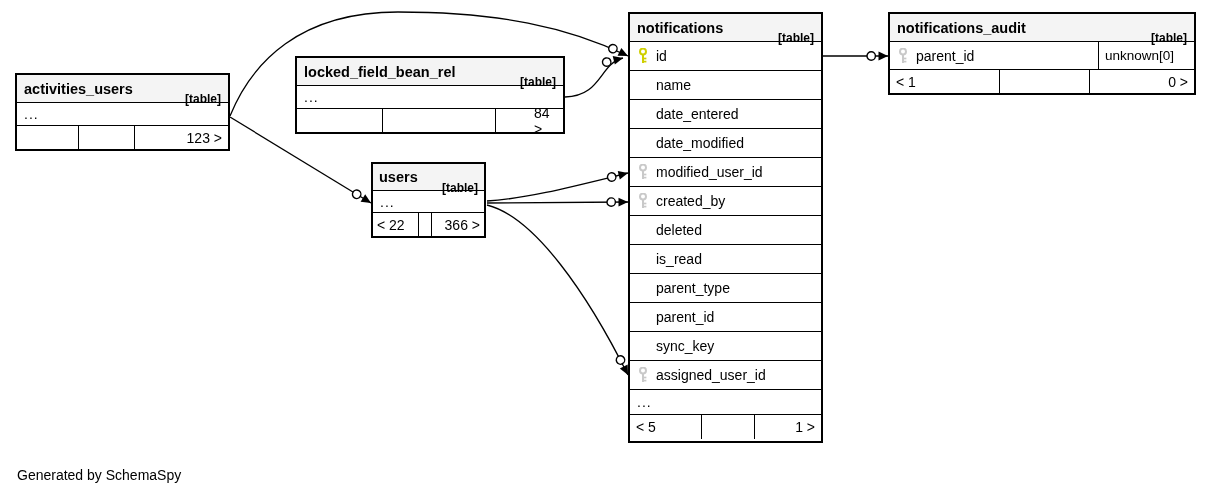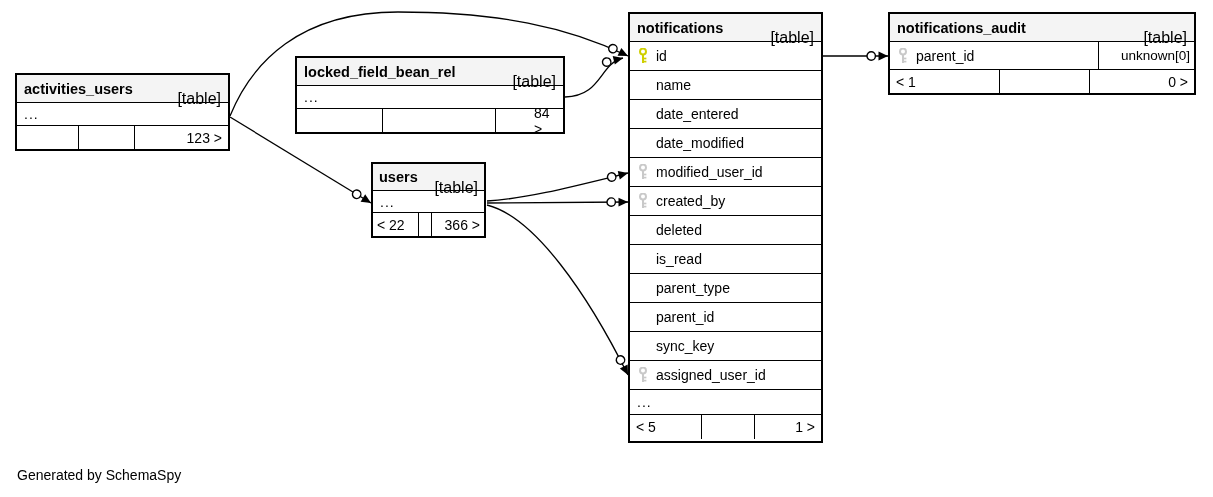--- a/index.html
+++ b/index.html
@@ -10,30 +10,30 @@
   }
   .wires{position:absolute;left:0;top:0;}
   .wires path, .wires line{stroke:#000;stroke-width:1.3;fill:none;}
 
   .tbl{position:absolute;border:2px solid #000;background:#fff;box-sizing:border-box;}
   .hdr{
     display:flex;justify-content:space-between;align-items:center;
     background:#f4f4f4;border-bottom:1px solid #000;
     padding:0 7px;font-weight:bold;font-size:14.5px;box-sizing:border-box;
   }
-  .hdr .tag{font-weight:normal;font-size:16px;margin-left:10px;margin-top:21px;}
+  .hdr .tag{font-weight:bold;font-size:12px;margin-left:10px;margin-top:21px;}
   .row{display:flex;align-items:center;border-bottom:1px solid #000;font-size:14px;box-sizing:border-box;background:#fff;}
   .row:last-child{border-bottom:none;}
   .keyspot{width:26px;min-width:26px;display:flex;justify-content:center;align-items:center;}
   .ell{padding-left:7px;letter-spacing:1px;}
   .ftr{display:flex;font-size:14px;box-sizing:border-box;}
   .fc{border-right:1px solid #000;display:flex;align-items:center;padding:0 6px;box-sizing:border-box;}
   .fc.last{border-right:none;}
   .fc.num-right{justify-content:flex-end;}
-  .typecell{border-left:1px solid #000;height:100%;display:flex;align-items:center;justify-content:flex-end;padding:0 4px;box-sizing:border-box;font-size:13.5px;}
+  .typecell{border-left:1px solid #000;height:100%;display:flex;align-items:center;justify-content:flex-end;padding:0 20px;box-sizing:border-box;font-size:13.5px;}
   .grow{flex:1;}
   .footer-note{position:absolute;left:17px;top:467px;font-size:14px;}
   svg.key{display:block;}
 </style>
 </head>
 <body>
 
 <svg class="wires" width="1213" height="497">
   <defs>
     <marker id="crow" markerUnits="userSpaceOnUse" markerWidth="26" markerHeight="16" refX="23" refY="7" orient="auto">

